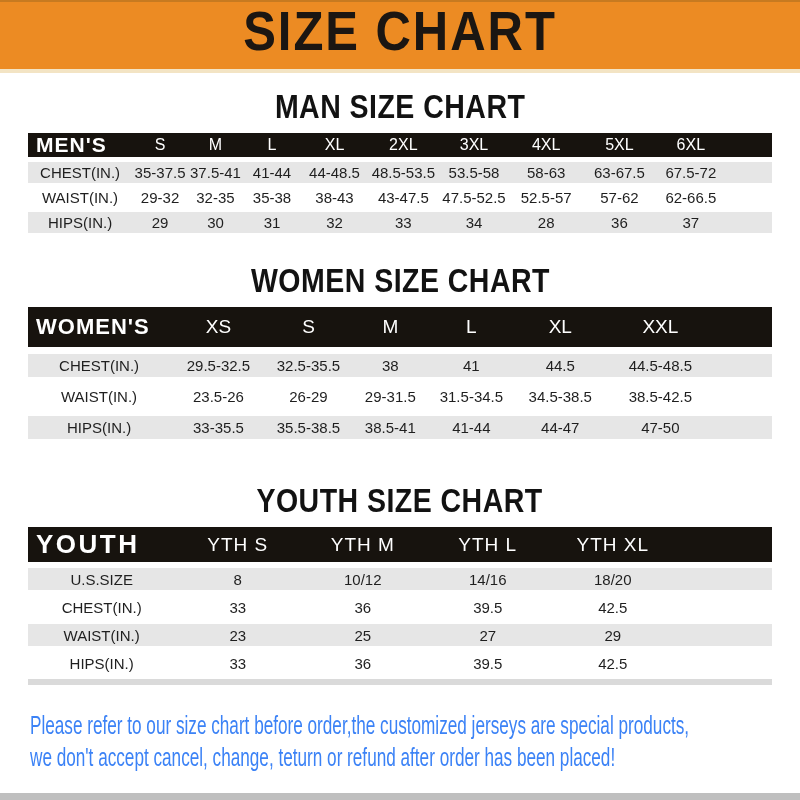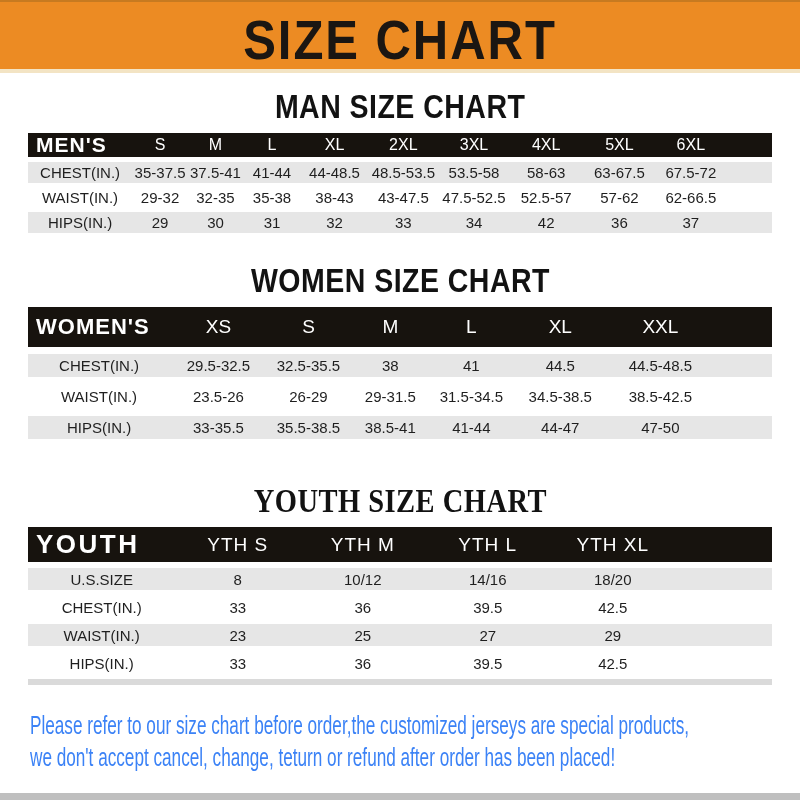--- a/index.html
+++ b/index.html
@@ -4,35 +4,35 @@
 <style>
   html,body{margin:0;padding:0;}
   body{
     width:800px;height:800px;position:relative;overflow:hidden;
     background:#ffffff;font-family:"Liberation Sans",sans-serif;
   }
   
   .banner{
     height:67px;background:#ec8b23;border-top:2px solid #c77a20;
     border-bottom:4px solid #f3e4c4;
-    display:flex;align-items:flex-end;justify-content:center;
+    display:flex;align-items:flex-start;justify-content:center;
   }
   .banner-title{
     font-size:50px;font-weight:bold;color:#1b1612;letter-spacing:2px;
     transform:scale(0.98,1.12);white-space:nowrap;
   }
   
   .sec-heading{
     text-align:center;font-weight:bold;color:#121212;
     font-size:31px;line-height:36px;margin:8px;
   }
   .sec-heading .condense{display:inline-block;transform:scale(0.92,1.1);white-space:nowrap;letter-spacing:0.5px;}
   .h-men{margin-top:16px;}
   .h-women{margin-top:28px;}
-  .h-youth{margin-top:40px;font-family:Liberation Serif, serif;}
+  .h-youth{margin-top:40px;}
   
   table.size-table{
     width:744px;margin:0 auto;border-collapse:separate;border-spacing:0;
     table-layout:fixed;
   }
   .t-men{margin-top:16px;}
   .t-women{margin-top:14px;}
   .t-youth{margin-top:18px;}
   .size-table th,.size-table td{box-sizing:border-box;padding:0;text-align:center;overflow:hidden;white-space:nowrap;}
   .size-table thead th{
@@ -133,21 +133,21 @@
         <td></td>
       </tr>
       <tr class="gray">
         <td>HIPS(IN.)</td>
         <td>29</td>
         <td>30</td>
         <td>31</td>
         <td>32</td>
         <td>33</td>
         <td>34</td>
-        <td>42</td>
+        <td>28</td>
         <td>36</td>
         <td>37</td>
         <td></td>
       </tr>
     </tbody>
   </table>
 
 <h2 class="sec-heading h-women">
   <span class="condense">WOMEN SIZE CHART</span>
 </h2>

